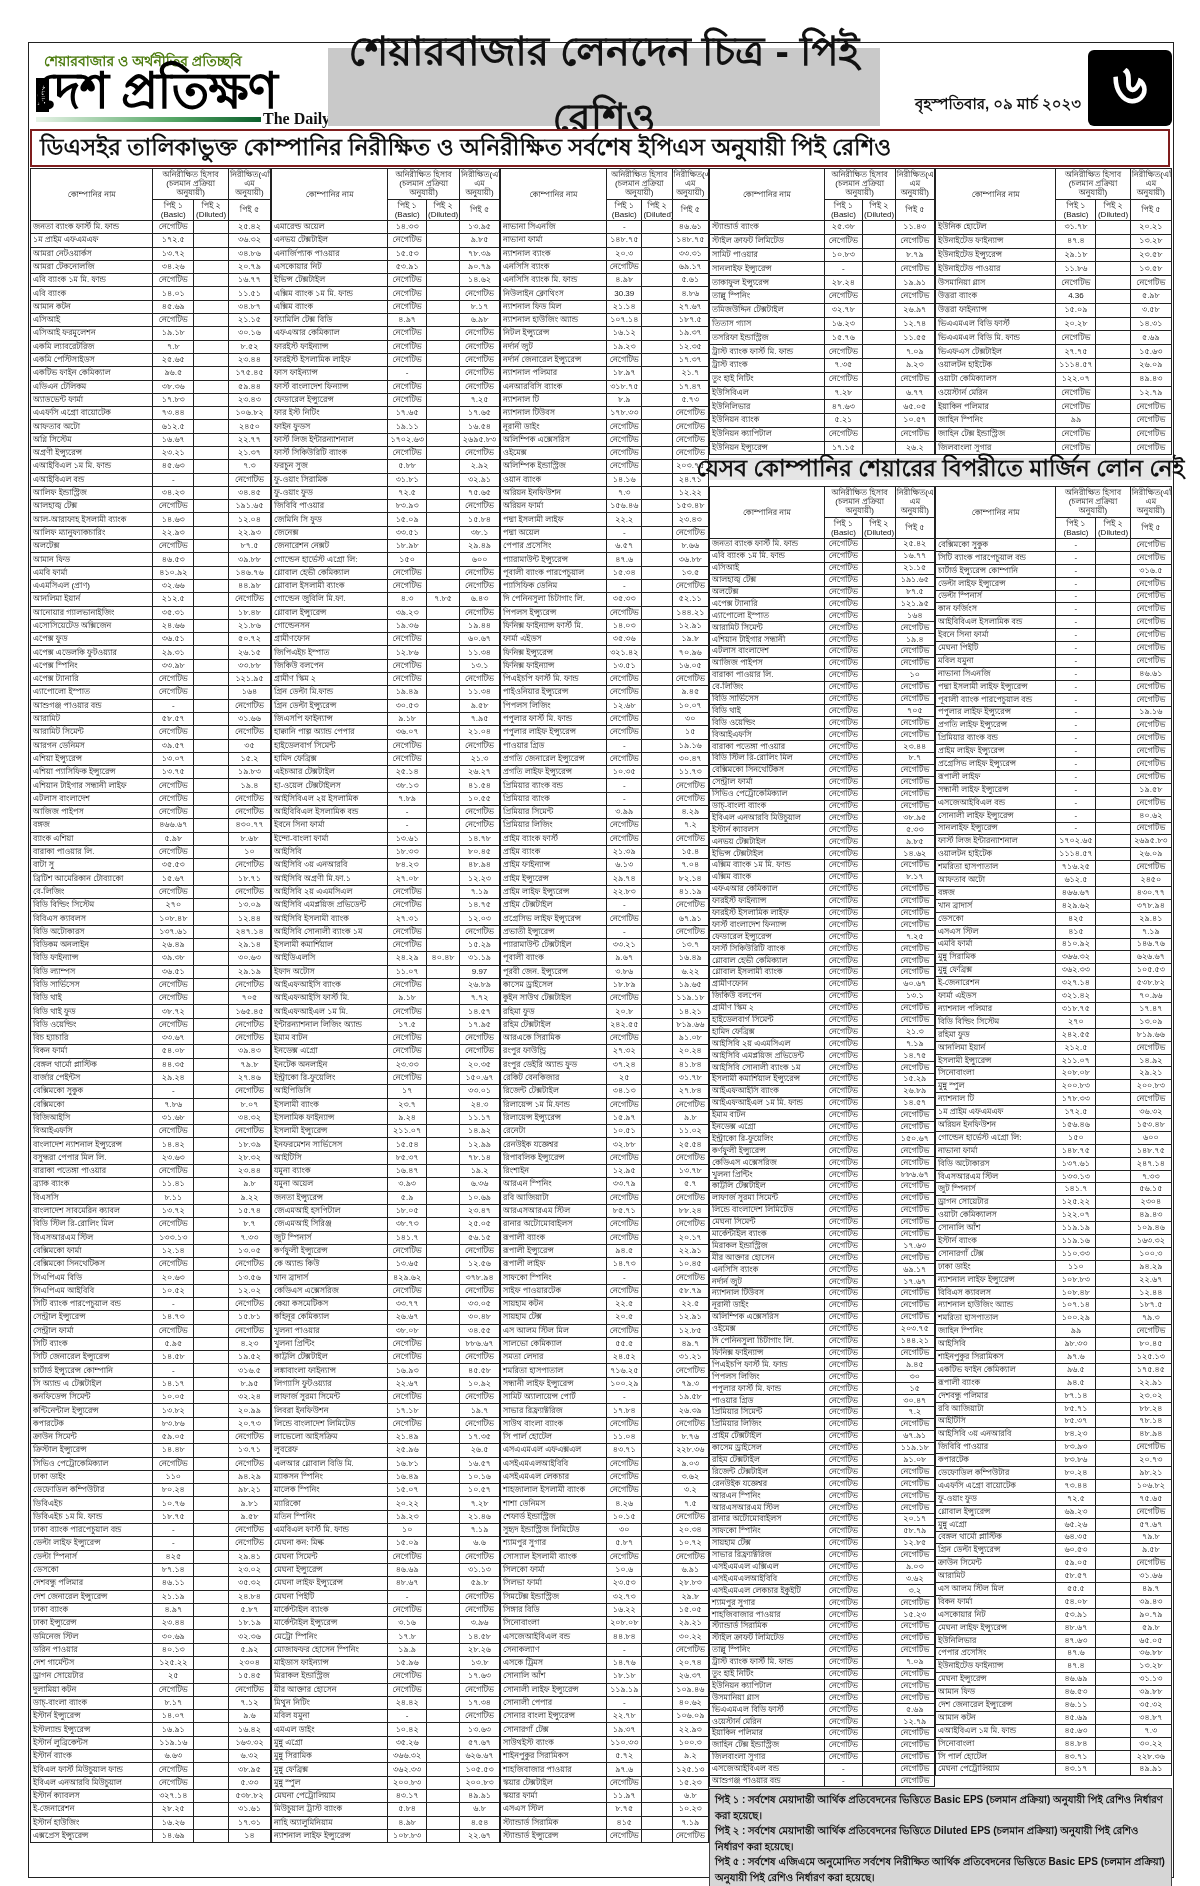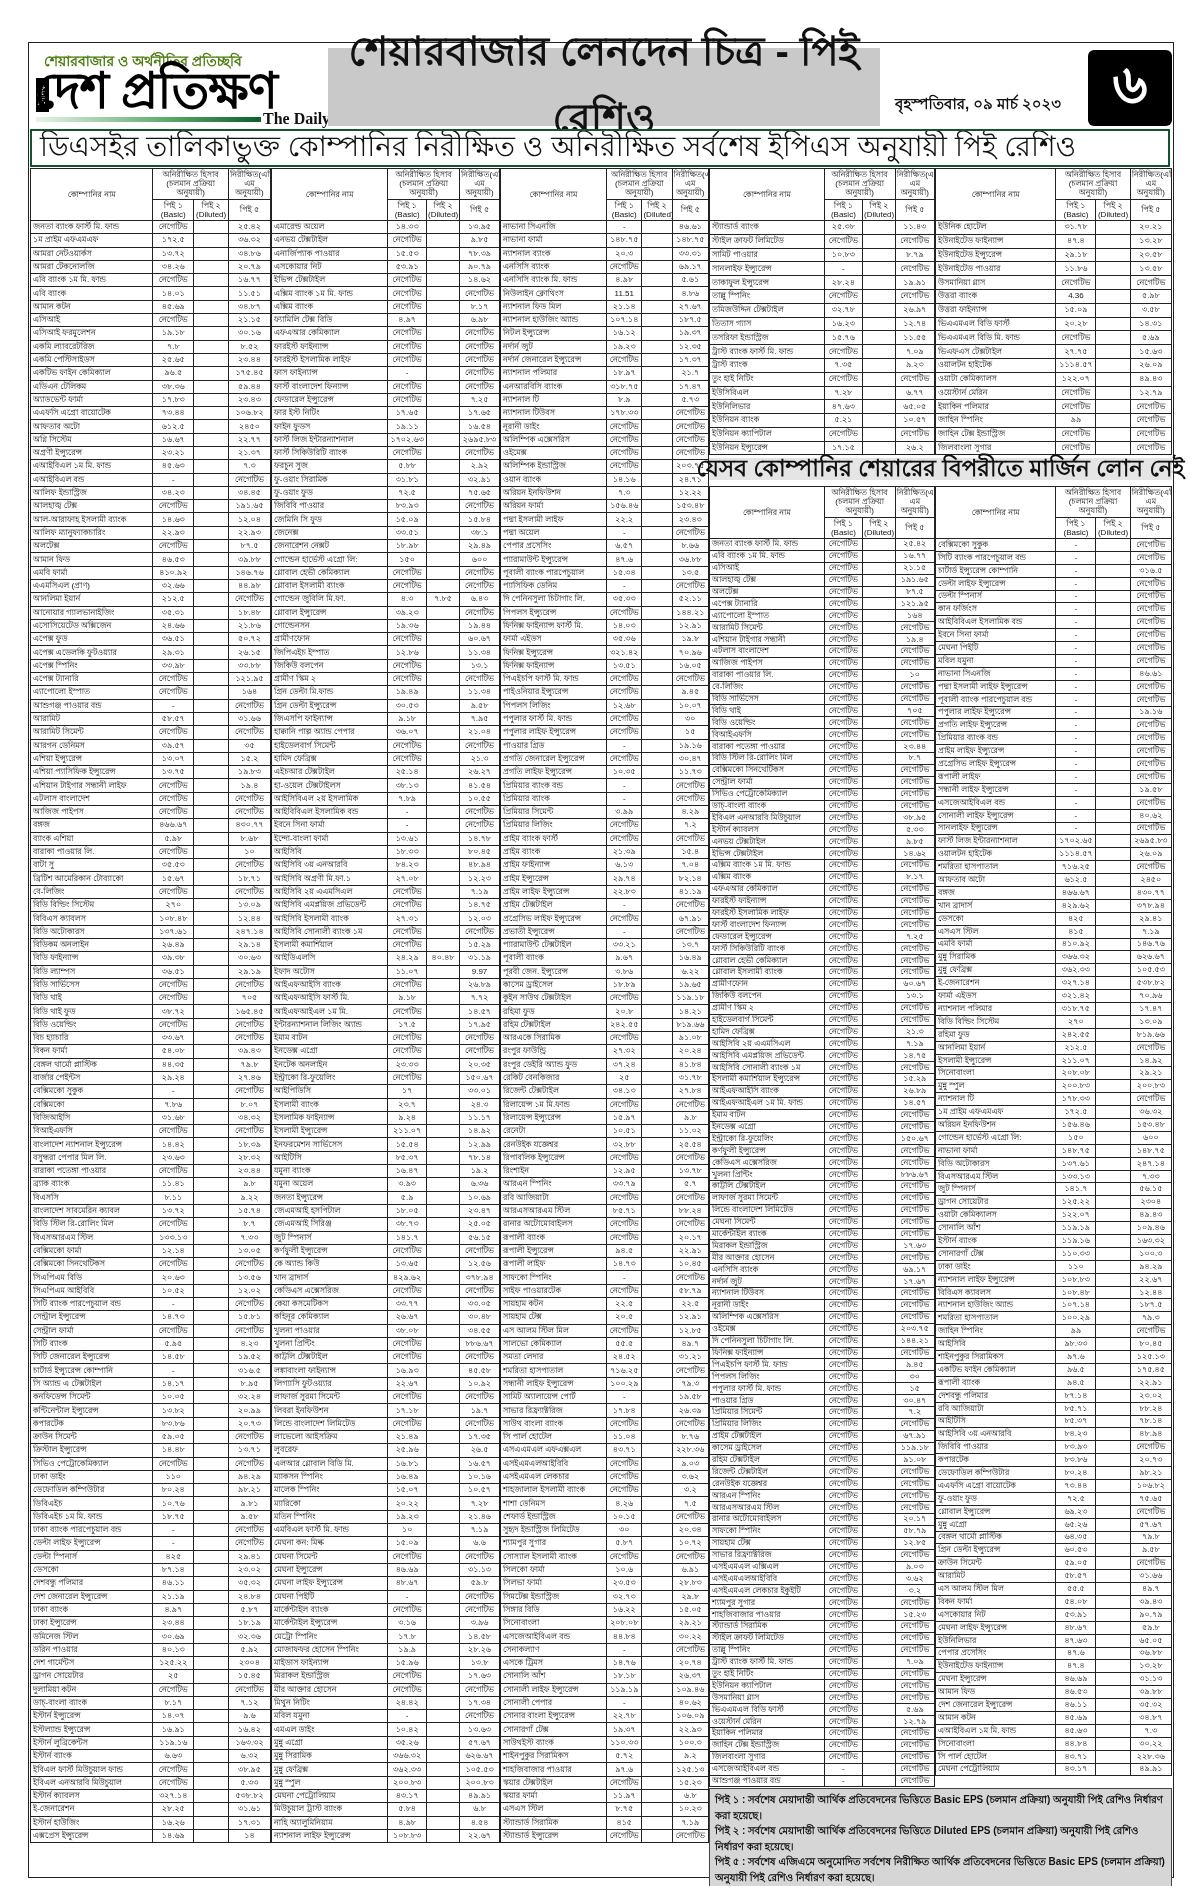--- a/index.html
+++ b/index.html
@@ -5,23 +5,23 @@
   html,body{margin:0;padding:0;background:#e8e8e4;}
   #page{position:relative;width:1200px;height:1886px;background:#ffffff;font-family:"Liberation Sans","DejaVu Sans",sans-serif;color:#111;overflow:hidden;margin:0 auto;}
   .frame{position:absolute;left:28px;top:42px;width:1144px;height:1834px;border:1px solid #222;}
   
   .tagline{position:absolute;left:44px;top:50px;font-size:14px;font-weight:bold;color:#4d7c0f;}
   .logo{position:absolute;left:34px;top:66px;font-size:50px;font-weight:bold;letter-spacing:-1px;color:#000;line-height:1;}
   .dainik{position:absolute;left:36px;top:78px;width:13px;height:34px;background:#000;color:#fff;font-size:8px;writing-mode:vertical-rl;transform:rotate(180deg);text-align:center;line-height:13px;}
   .greenline{position:absolute;left:36px;top:117px;width:225px;height:5px;background:linear-gradient(90deg,#e7f3e7,#58a868 60%,#0c5f2c);}
   .engname{position:absolute;left:263px;top:110px;font-size:16px;font-weight:bold;font-family:"Liberation Serif","DejaVu Serif",serif;}
   .titlebox{position:absolute;left:328px;top:48px;width:552px;height:78px;background:#c9c9c9;display:flex;align-items:center;justify-content:center;font-size:40px;font-weight:bold;text-align:center;}
-  .dateline{position:absolute;left:880px;top:92px;width:196px;font-size:15px;font-weight:bold;text-align:center;}
+  .dateline{position:absolute;left:900px;top:92px;width:196px;font-size:15px;font-weight:bold;text-align:center;}
   .pagenum{position:absolute;left:1088px;top:50px;width:84px;height:76px;background:#000;color:#fff;display:flex;align-items:center;justify-content:center;font-size:54px;font-weight:bold;border-radius:6px;}
-  .subtitle{position:absolute;left:30px;top:129px;width:1140px;height:38px;border:2px solid #14532d;box-sizing:border-box;background:#fff;display:flex;align-items:center;padding-left:8px;font-size:28px;font-weight:normal;white-space:nowrap;overflow:hidden;}
+  .subtitle{position:absolute;left:30px;top:129px;width:1140px;height:38px;border:2px solid #7f1d1d;box-sizing:border-box;background:#fff;display:flex;align-items:center;padding-left:8px;font-size:23px;font-weight:bold;white-space:nowrap;overflow:hidden;}
   
   .coltbl{position:absolute;top:168px;}
   #c1{left:30px;width:241px;} #c2{left:271px;width:229px;} #c3{left:500px;width:209px;} #c4{left:709px;width:226px;} #c5{left:935px;width:237px;}
   table.tbl{border-collapse:collapse;width:100%;table-layout:fixed;}
   table.tbl th,table.tbl td{border:1px solid #222;padding:0 2px;overflow:hidden;}
   table.tbl th{font-size:8px;line-height:1.15;text-align:center;font-weight:normal;padding:1px;}
   th.thc{font-size:13px;}
   table.tbl td{font-size:8px;line-height:1;white-space:nowrap;}
   td.nm{text-align:left;} td.vc{text-align:center;}
   .g123 tbody td{height:12.3px;}
@@ -1608,21 +1608,21 @@
             <td class="vc">৬৯.১৭</td>
           </tr>
           <tr>
             <td class="nm">এনসিসি ব্যাংক মি. ফান্ড</td>
             <td class="vc">৪.৯৮</td>
             <td class="vc"></td>
             <td class="vc">৫.৬১</td>
           </tr>
           <tr>
             <td class="nm">নিউলাইন ক্লোথিংস</td>
-            <td class="vc">11.51</td>
+            <td class="vc">30.39</td>
             <td class="vc"></td>
             <td class="vc">৪.৮৬</td>
           </tr>
           <tr>
             <td class="nm">ন্যাশনাল ফিড মিল</td>
             <td class="vc">২১.১৪</td>
             <td class="vc"></td>
             <td class="vc">২৭.৬৭</td>
           </tr>
           <tr>

